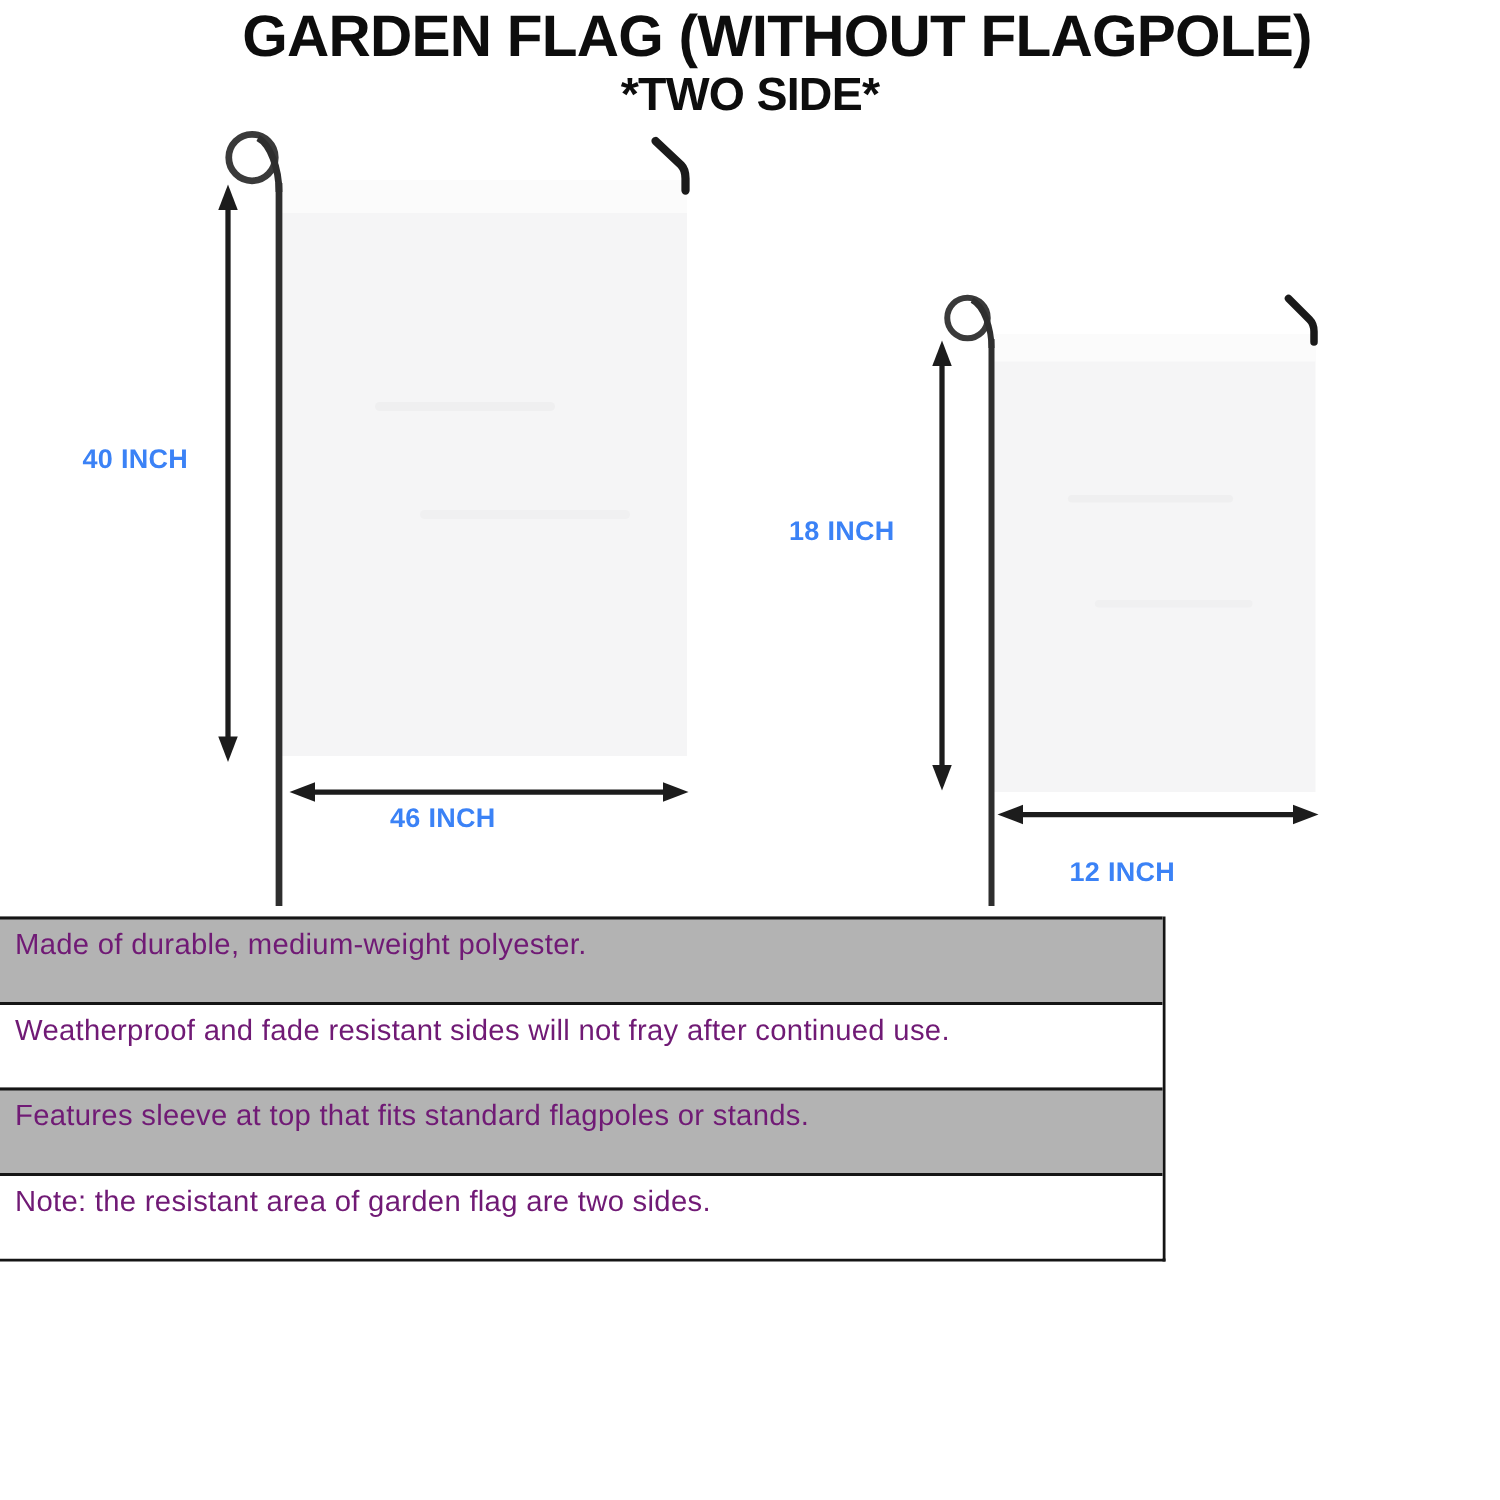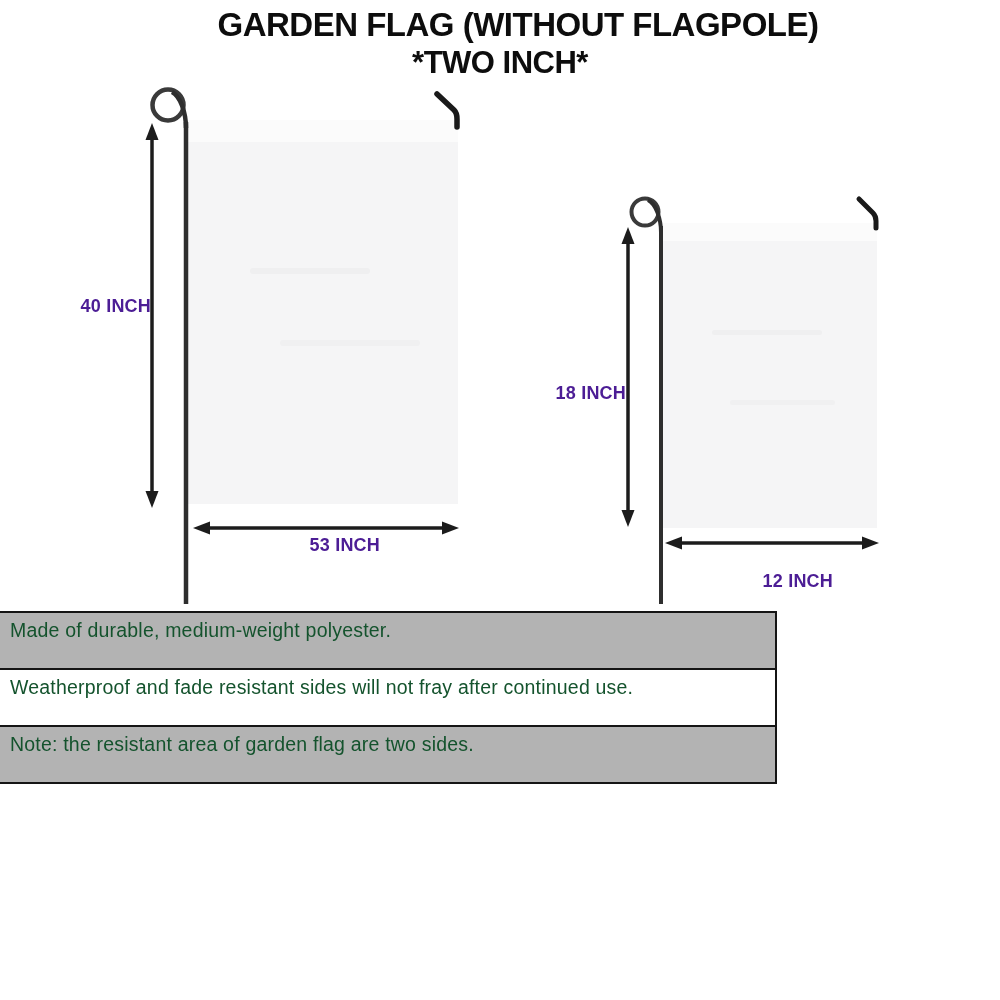--- a/index.html
+++ b/index.html
@@ -4,49 +4,49 @@
 <style>
   html,body{margin:0;padding:0;}
   body{
     width:1000px;height:1000px;position:relative;background:#ffffff;
     font-family:"Liberation Sans","DejaVu Sans",sans-serif;overflow:hidden;
   }
   .title-block{
     position:absolute;top:6px;left:0;width:1000px;text-align:center;
     color:#0d0d0d;font-weight:800;letter-spacing:-0.5px;line-height:38px;
   }
-  .title-line1{font-size:33px;padding-left:36px;}
+  .title-line1{font-size:39px;padding-left:36px;}
   .title-line2{font-size:31px;}
   .diagram-svg{position:absolute;top:0;left:0;}
   .dim-label{
-    position:absolute;color:#4c1d95;font-weight:bold;font-size:18px;
-    text-align:right;letter-spacing:0.2px;white-space:nowrap;
+    position:absolute;color:#3b82f6;font-weight:bold;font-size:18px;
+    text-align:left;letter-spacing:0.2px;white-space:nowrap;
   }
   .label-40{left:55px;top:296px;width:96px;}
   .label-28{left:260px;top:535px;width:120px;}
-  .label-18{left:526px;top:344px;width:100px;margin-top:39px;}
+  .label-18{left:526px;top:344px;width:100px;}
   .label-12{left:713px;top:552px;width:120px;margin-top:19px;}
   .feature-table{
     position:absolute;left:0;top:611px;width:775px;
     border-bottom:2px solid #151515;border-right:2px solid #151515;
   }
   .feature-row{
     height:49px;border-top:2px solid #151515;
     padding:6px 0 0 10px;box-sizing:content-box;
-    font-size:19.5px;color:#14532d;letter-spacing:0.2px;
+    font-size:19.5px;color:#701a75;letter-spacing:0.2px;
   }
   .feature-row:nth-child(odd){background:#b3b3b3;}
   .feature-row:nth-child(even){background:#ffffff;}
 </style>
 </head>
 <body>
 
 <div class="title-block">
   <div class="title-line1">GARDEN FLAG (WITHOUT FLAGPOLE)</div>
-  <div class="title-line2">*TWO INCH*</div>
+  <div class="title-line2">*TWO SIDE*</div>
 </div>
 
 <svg class="diagram-svg" width="1000" height="611" viewBox="0 0 1000 611">
 
   <g>
     <rect x="188" y="120" width="270" height="384" fill="#f5f5f6"></rect>
     <rect x="188" y="120" width="270" height="22" fill="#fbfbfb"></rect>
     <rect x="250" y="268" width="120" height="6" rx="3" fill="#efeff0"></rect>
     <rect x="280" y="340" width="140" height="6" rx="3" fill="#f0f0f1"></rect>
 
@@ -89,21 +89,22 @@
 
     <g>
       <line x1="678" y1="543" x2="866" y2="543" stroke="#1c1c1c" stroke-width="3.5"></line>
       <polygon points="665,543 682,536.5 682,549.5" fill="#1c1c1c"></polygon>
       <polygon points="879,543 862,536.5 862,549.5" fill="#1c1c1c"></polygon>
     </g>
   </g>
 </svg>
 
 <div class="dim-label label-40">40 INCH</div>
-<div class="dim-label label-28">53 INCH</div>
+<div class="dim-label label-28">46 INCH</div>
 <div class="dim-label label-18">18 INCH</div>
 <div class="dim-label label-12">12 INCH</div>
 
 <div class="feature-table">
   <div class="feature-row">Made of durable, medium-weight polyester.</div>
   <div class="feature-row">Weatherproof and fade resistant sides will not fray after continued use.</div>
+  <div class="feature-row">Features sleeve at top that fits standard flagpoles or stands.</div>
   <div class="feature-row">Note: the resistant area of garden flag are two sides.</div>
 </div>
 
 </body></html>

